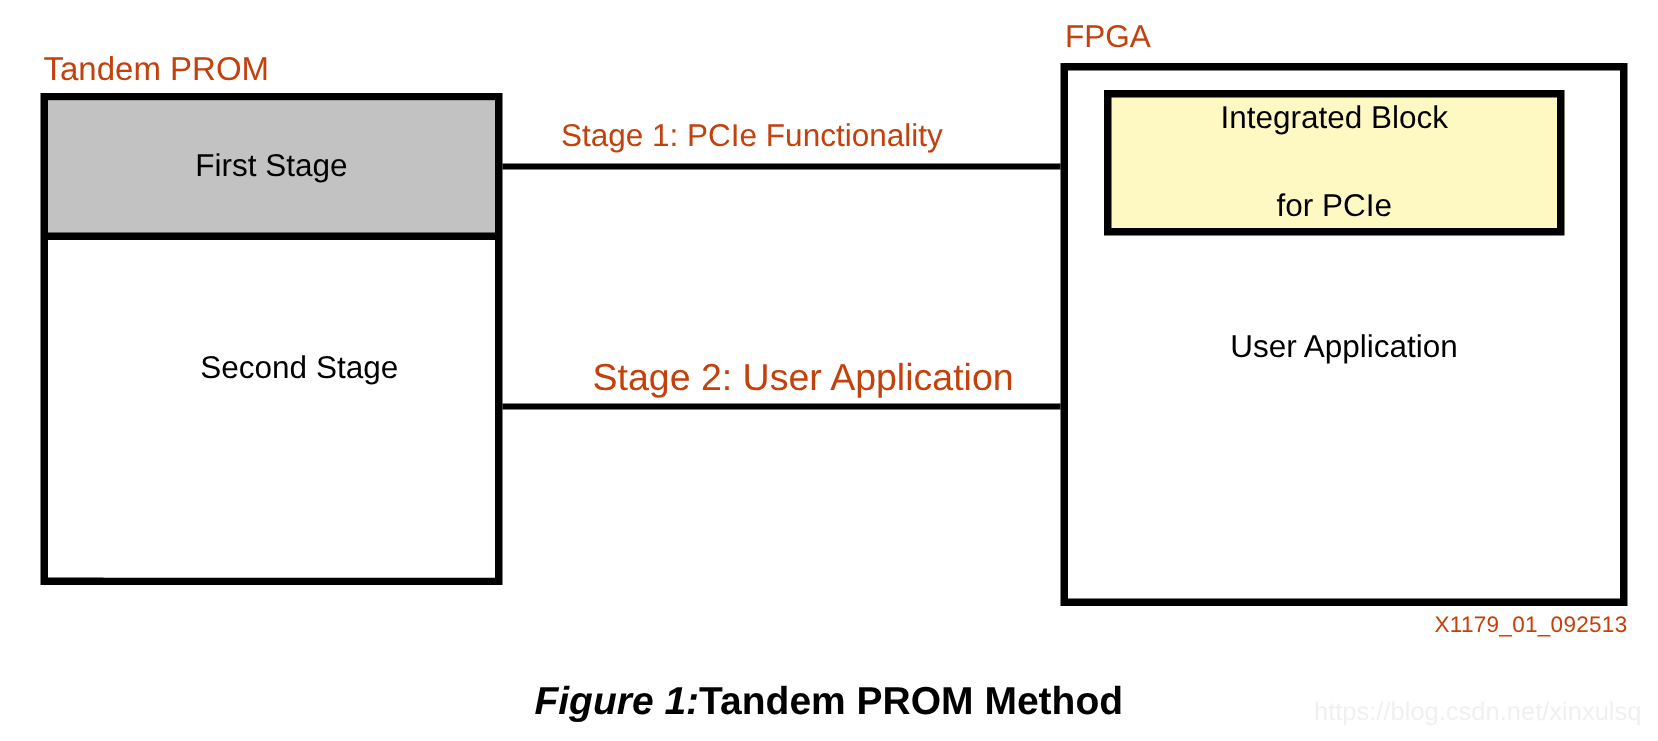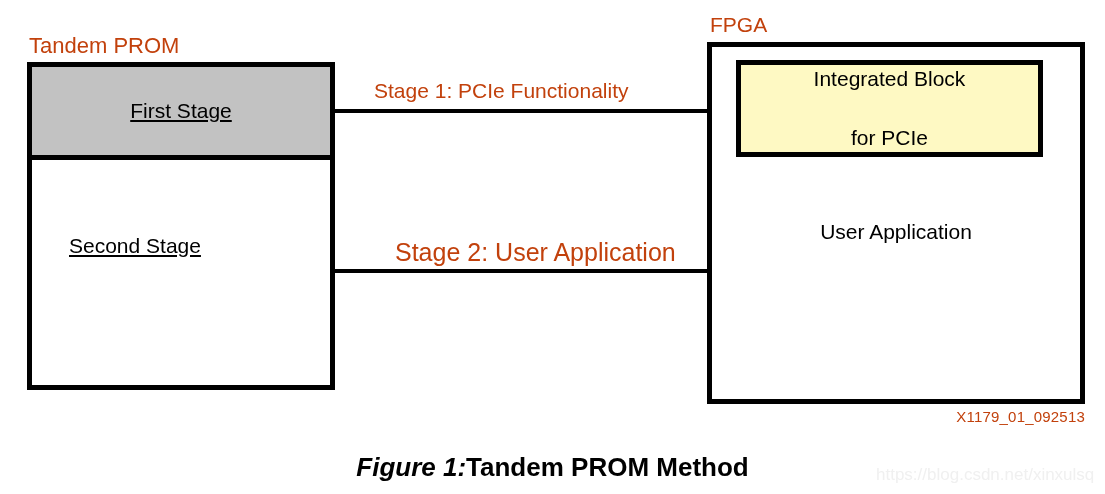--- a/index.html
+++ b/index.html
@@ -48,28 +48,27 @@
   }
   #prom-second-stage {
     position: absolute;
     left: 0;
     top: 93px;
     right: 0;
     bottom: 0;
     background: #ffffff;
     display: flex;
     align-items: center;
-    justify-content: flex-start;
+    justify-content: center;
     margin-left: 37px;
   }
   #prom-second-stage > span { transform: translateY(-27px); }
   .stage-text {
     font-size: 21px;
     color: #000000;
-    text-decoration: underline;
   }
 
   
   #fpga-box {
     position: absolute;
     left: 707px;
     top: 42px;
     width: 378px;
     height: 362px;
     border: 5px solid #000000;

